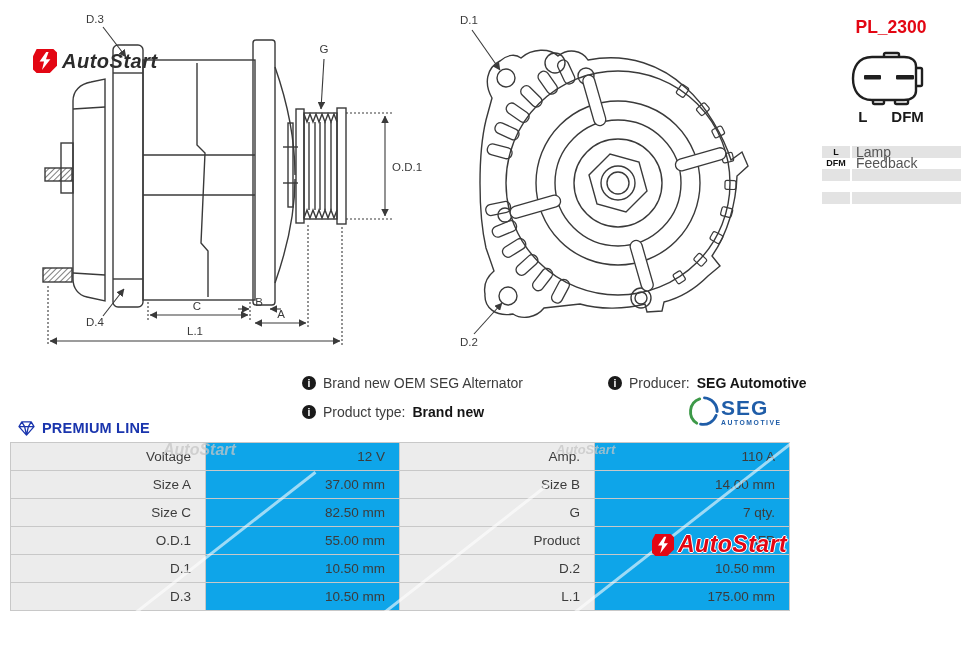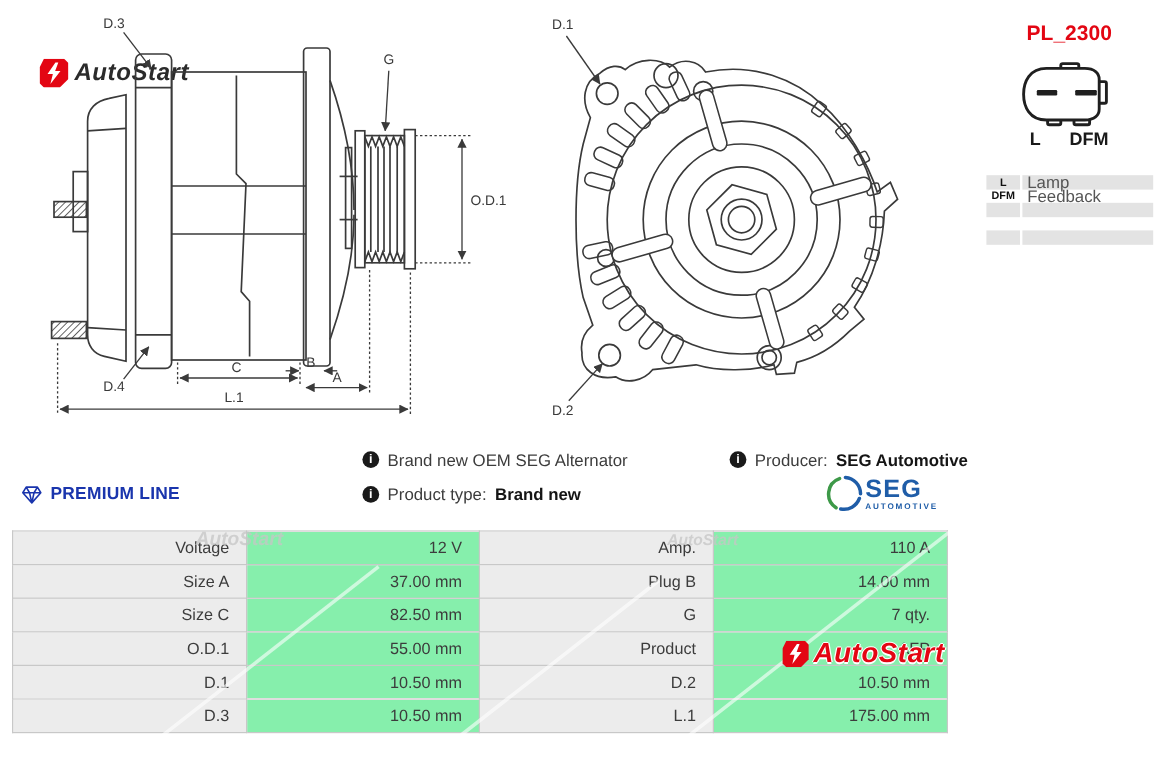--- a/index.html
+++ b/index.html
@@ -39,21 +39,21 @@
   .seg-logo { position:absolute; left:688px; top:395px; display:flex; align-items:center; gap:0; }
   .seg-texts { display:flex; flex-direction:column; line-height:1; }
   .seg-name { font-size:21px; font-weight:bold; color:#1f5da8; letter-spacing:1px; }
   .seg-sub  { font-size:6.8px; font-weight:bold; color:#1f5da8; letter-spacing:1.55px; margin-top:2px; }
 
   
   .specs { position:absolute; left:10px; top:442px; width:779px; border-collapse:collapse; table-layout:fixed; }
   .specs td { height:28px; border:1px solid #c8c8c8; font-size:13.5px; text-align:right;
               padding-right:14px; color:#3c3c3c; overflow:hidden; white-space:nowrap;padding-left:20px; }
   .specs td.lab { background:#ececec; }
-  .specs td.val { background:#86efac; }
+  .specs td.val { background:#0ea5e9; }
 
   
   .wm-faint { position:absolute; font-style:italic; font-weight:bold; color:#c6c6c6; opacity:.75;
               pointer-events:none; white-space:nowrap; }
   .wm-red { position:absolute; display:flex; align-items:center; gap:4px; pointer-events:none; z-index:5; }
   .wm-red .wm-red-text { font-size:23px; font-weight:bold; font-style:italic; color:#e30613;
       text-shadow:-1px 0 #fff,1px 0 #fff,0 -1px #fff,0 1px #fff; letter-spacing:0.5px; }
   .streak { position:absolute; height:3px; background:rgba(255,255,255,.6); transform:rotate(-38deg);
             pointer-events:none; z-index:4; }
 </style>
@@ -276,21 +276,21 @@
     <span class="info-icon">i</span>
     <span>Brand new OEM SEG Alternator</span>
   </div>
 
   <div class="info-item" style="left:608px;top:375px">
     <span class="info-icon">i</span>
     <span>Producer:</span>
     <b>SEG Automotive</b>
   </div>
 
-  <div class="info-item" style="left:18px;top:404px">
+  <div class="info-item" style="left:18px;top:420px">
     <svg width="17" height="15" viewBox="0 0 18 16">
       <path d="M4,1 L14,1 L17,6 L9,15 L1,6 Z M1,6 H17 M4,1 L7,6 L9,15 M14,1 L11,6 L9,15" fill="none" stroke="#1a35ad" stroke-width="1.4" stroke-linejoin="round"></path>
     </svg>
     <span class="premium">PREMIUM LINE</span>
   </div>
 
   <div class="info-item" style="left:302px;top:404px">
     <span class="info-icon">i</span>
     <span>Product type:</span>
     <b>Brand new</b>
@@ -318,21 +318,21 @@
     <tbody>
       <tr>
         <td class="lab">Voltage</td>
         <td class="val">12 V</td>
         <td class="lab">Amp.</td>
         <td class="val">110 A</td>
       </tr>
       <tr>
         <td class="lab">Size A</td>
         <td class="val">37.00 mm</td>
-        <td class="lab">Plug B</td>
+        <td class="lab">Size B</td>
         <td class="val">14.00 mm</td>
       </tr>
       <tr>
         <td class="lab">Size C</td>
         <td class="val">82.50 mm</td>
         <td class="lab">G</td>
         <td class="val">7 qty.</td>
       </tr>
       <tr>
         <td class="lab">O.D.1</td>

